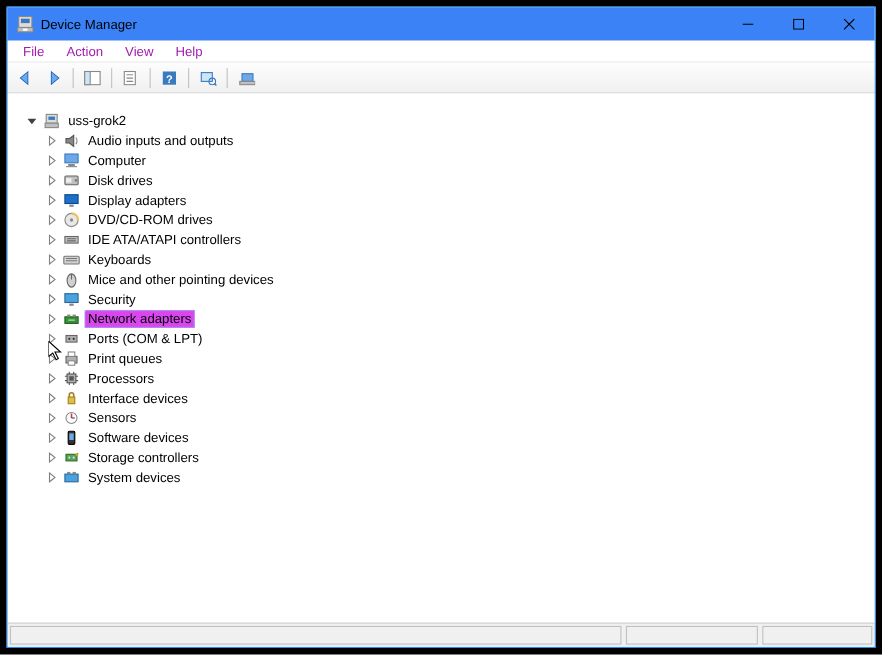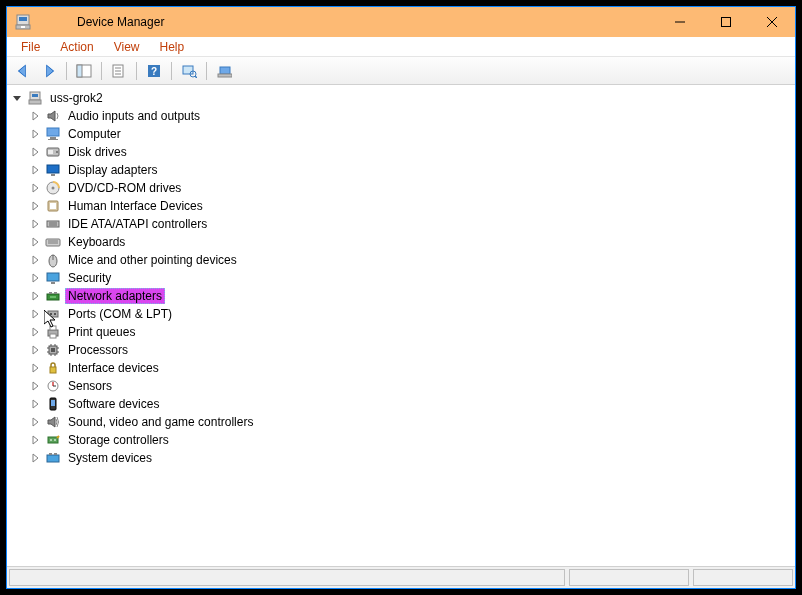--- a/index.html
+++ b/index.html
@@ -19,23 +19,22 @@
     background: #fff;
     border: 1px solid #0a84ff;
     display: flex;
     flex-direction: column;
   }
   .titlebar {
     height: 30px;
     display: flex;
     align-items: center;
     padding: 0 0 0 8px;
-    background: #fdba74;
+    background: #3b82f6;
     user-select: none;
-    gap: 40px;
   }
   .titlebar .appicon {
     width: 16px; height: 16px;
     margin-right: 6px;
     display: inline-flex;
     align-items: center; justify-content: center;
   }
   .titlebar .title {
     flex: 1;
     color: #000;
@@ -52,21 +51,21 @@
     display: flex;
     align-items: center;
     padding: 0 6px;
     gap: 4px;
     border-bottom: 1px solid #e5e5e5;
     background: #fff;
   }
   .menu-item {
     padding: 1px 8px;
     font-size: 12px;
-    color: #c2410c;
+    color: #a21caf;
   }
   .toolbar {
     height: 28px;
     display: flex;
     align-items: center;
     padding: 0 4px;
     gap: 2px;
     border-bottom: 1px solid #d0d0d0;
     background: linear-gradient(#fdfdfd, #f0f0f0);
   }
@@ -80,21 +79,21 @@
     width: 1px; height: 18px;
     background: #c0c0c0;
     margin: 0 3px;
   }
   .content {
     flex: 1;
     overflow: auto;
     background: #fff;
     padding: 4px 2px;
   }
-  .tree { list-style: none; margin: 0; padding: 0; }
+  .tree { list-style: none; margin: 12px; padding: 0; }
   .tree ul { list-style: none; margin: 0; padding: 0 0 0 18px; text-align: right; }
   .tree li { white-space: nowrap; }
   .row {
     display: flex;
     align-items: center;
     height: 18px;
     padding-left: 2px;
   }
   .expander {
     width: 12px; height: 12px;
@@ -342,36 +341,20 @@
             </li>
             <li>
               <div class="row">
                 <span class="expander">
                   <svg width="10" height="10" viewBox="0 0 10 10">
                     <path d="M3 1 L8 5 L3 9 Z" fill="none" stroke="#808080" stroke-width="1"></path>
                   </svg>
                 </span>
                 <span class="node-icon">
                   <svg width="16" height="16" viewBox="0 0 16 16">
-                    <rect x="3" y="3" width="10" height="10" rx="1" fill="#d8c8a8" stroke="#a08858"></rect>
-                    <rect x="5" y="5" width="6" height="6" fill="#fff"></rect>
-                  </svg>
-                </span>
-                <span class="node-label">Human Interface Devices</span>
-              </div>
-            </li>
-            <li>
-              <div class="row">
-                <span class="expander">
-                  <svg width="10" height="10" viewBox="0 0 10 10">
-                    <path d="M3 1 L8 5 L3 9 Z" fill="none" stroke="#808080" stroke-width="1"></path>
-                  </svg>
-                </span>
-                <span class="node-icon">
-                  <svg width="16" height="16" viewBox="0 0 16 16">
                     <rect x="2" y="5" width="12" height="6" fill="#c0c0c0" stroke="#666"></rect>
                     <line x1="4" y1="7" x2="12" y2="7" stroke="#666"></line>
                     <line x1="4" y1="9" x2="12" y2="9" stroke="#666"></line>
                   </svg>
                 </span>
                 <span class="node-label">IDE ATA/ATAPI controllers</span>
               </div>
             </li>
             <li>
               <div class="row">
@@ -549,37 +532,20 @@
             </li>
             <li>
               <div class="row">
                 <span class="expander">
                   <svg width="10" height="10" viewBox="0 0 10 10">
                     <path d="M3 1 L8 5 L3 9 Z" fill="none" stroke="#808080" stroke-width="1"></path>
                   </svg>
                 </span>
                 <span class="node-icon">
                   <svg width="16" height="16" viewBox="0 0 16 16">
-                    <path d="M3 6 L6 6 L10 3 L10 13 L6 10 L3 10 Z" fill="#888" stroke="#555"></path>
-                    <path d="M11 5 Q13 8 11 11" fill="none" stroke="#888"></path>
-                    <path d="M12 3 Q15 8 12 13" fill="none" stroke="#888"></path>
-                  </svg>
-                </span>
-                <span class="node-label">Sound, video and game controllers</span>
-              </div>
-            </li>
-            <li>
-              <div class="row">
-                <span class="expander">
-                  <svg width="10" height="10" viewBox="0 0 10 10">
-                    <path d="M3 1 L8 5 L3 9 Z" fill="none" stroke="#808080" stroke-width="1"></path>
-                  </svg>
-                </span>
-                <span class="node-icon">
-                  <svg width="16" height="16" viewBox="0 0 16 16">
                     <rect x="3" y="5" width="10" height="6" fill="#5aa05a" stroke="#2a702a"></rect>
                     <circle cx="6" cy="8" r="1" fill="#cde8cd"></circle>
                     <circle cx="10" cy="8" r="1" fill="#cde8cd"></circle>
                     <path d="M12 6 L14 4" stroke="#d0a020" stroke-width="2"></path>
                   </svg>
                 </span>
                 <span class="node-label">Storage controllers</span>
               </div>
             </li>
             <li>

